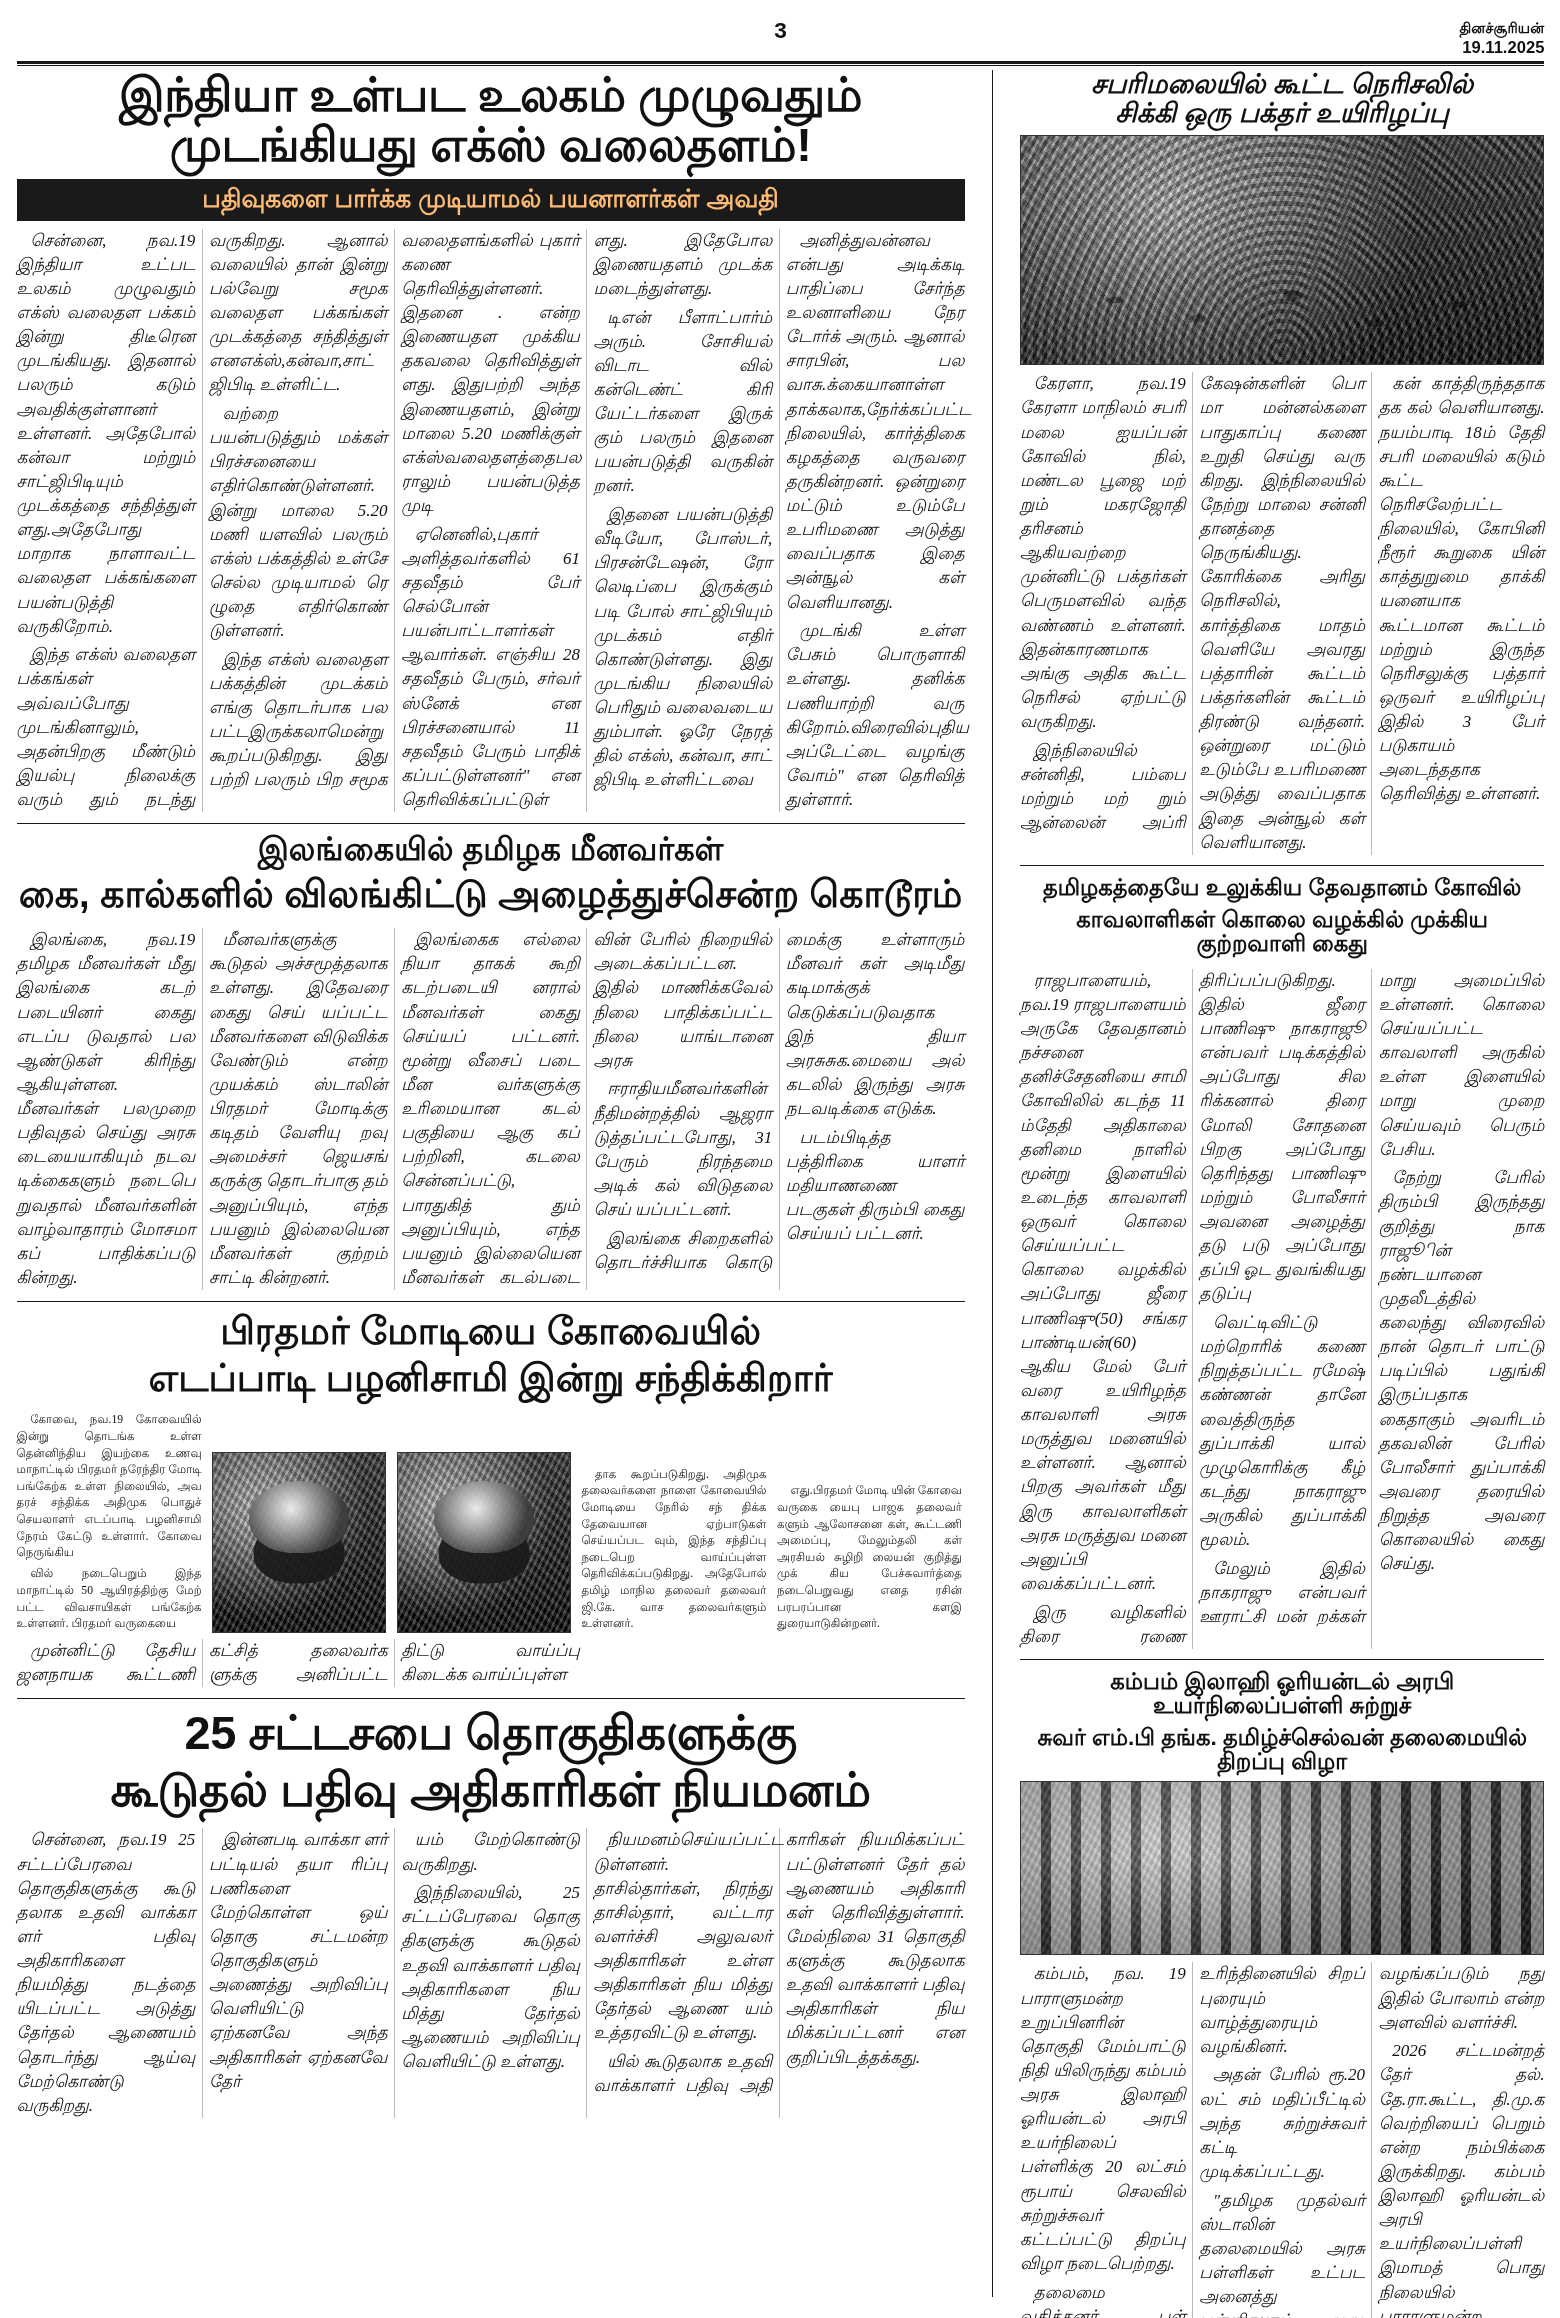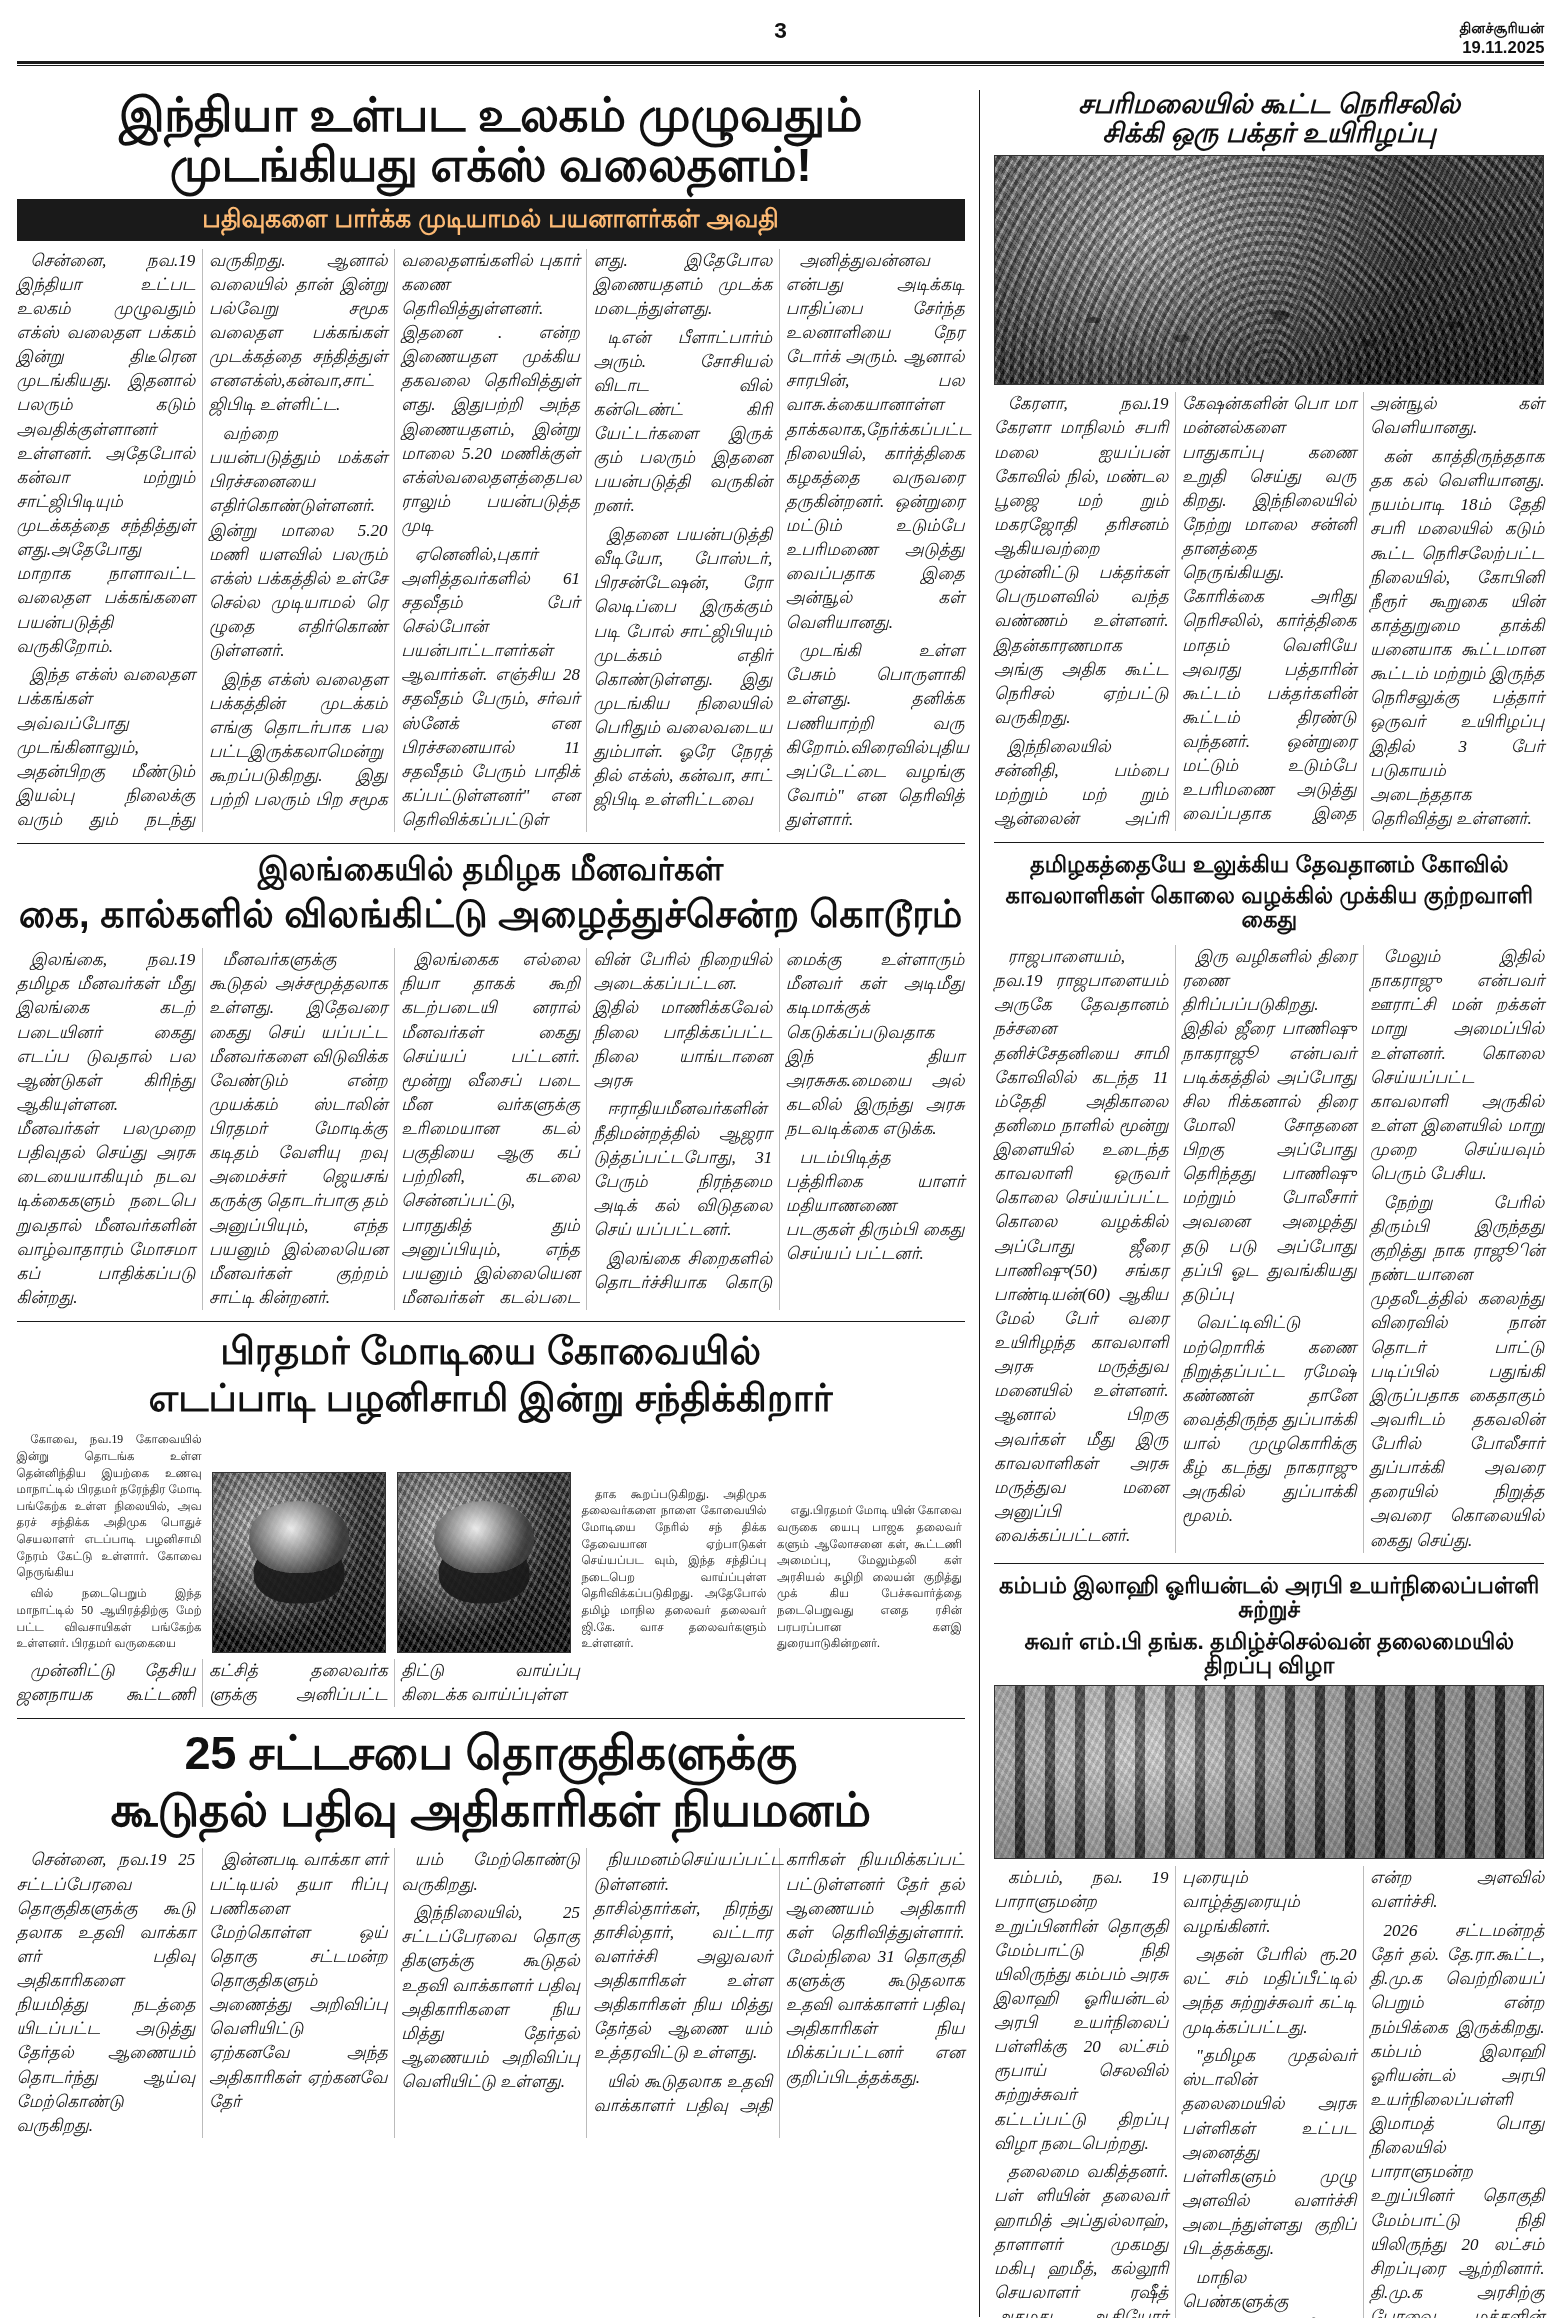--- a/index.html
+++ b/index.html
@@ -13,21 +13,21 @@
   .page { width:1561px; height:2319px; padding:13.6px 16.6px 7.6px 16.6px; position:relative; }
 
   
   .masthead { display:flex; align-items:flex-end; justify-content:flex-end; height:44px;flex-direction:column; }
   .masthead .brand { font-family:"Liberation Sans", sans-serif; font-weight:bold; font-size:14.3px; letter-spacing:0.2px; }
   .masthead .pageno { font-family:"Liberation Sans", sans-serif; font-weight:bold; font-size:22.7px; position:absolute; left:50%; transform:translateX(-50%); top:16.6px; }
   .masthead .date { font-family:"Liberation Sans", sans-serif; font-weight:bold; font-size:16.6px; }
   .rule-double { margin-top:3px; border-top:3.8px solid #1a1a1a; border-bottom:1.5px solid #1a1a1a; height:5.3px; }
 
   
-  .cols { display:flex; gap:2px; margin-top:24px; height:2227px; }
+  .cols { display:flex; gap:15px; margin-top:4px; height:2227px; }
   .colL { width:960px; padding-right:12px; }
   .vdiv { width:1.5px; background:#1a1a1a; }
   .colR { width:567px; padding-left:12px; }
 
   
   .hl { font-family:"Liberation Sans", sans-serif; font-weight:bold; text-align:center; color:#111; line-height:1.06; }
   .hl-xl { font-size:47px; letter-spacing:-0.4px; }
   .hl-lg { font-size:38px; }
   .hl-md { font-size:32px; }
   .hl-rt { font-size:27px;font-style:italic; }

